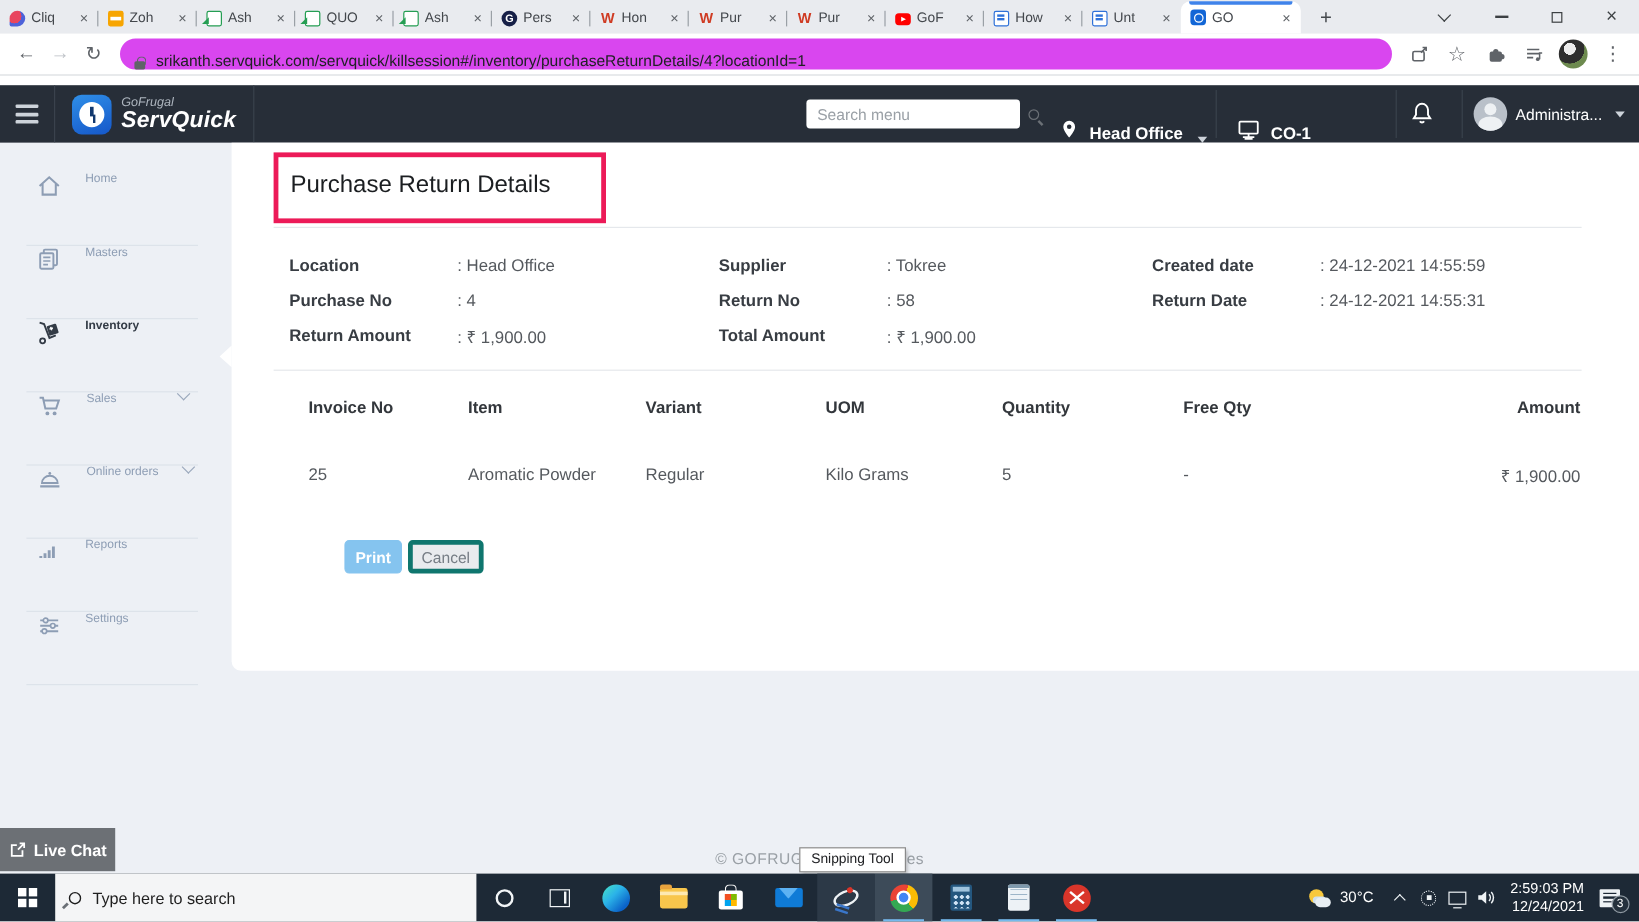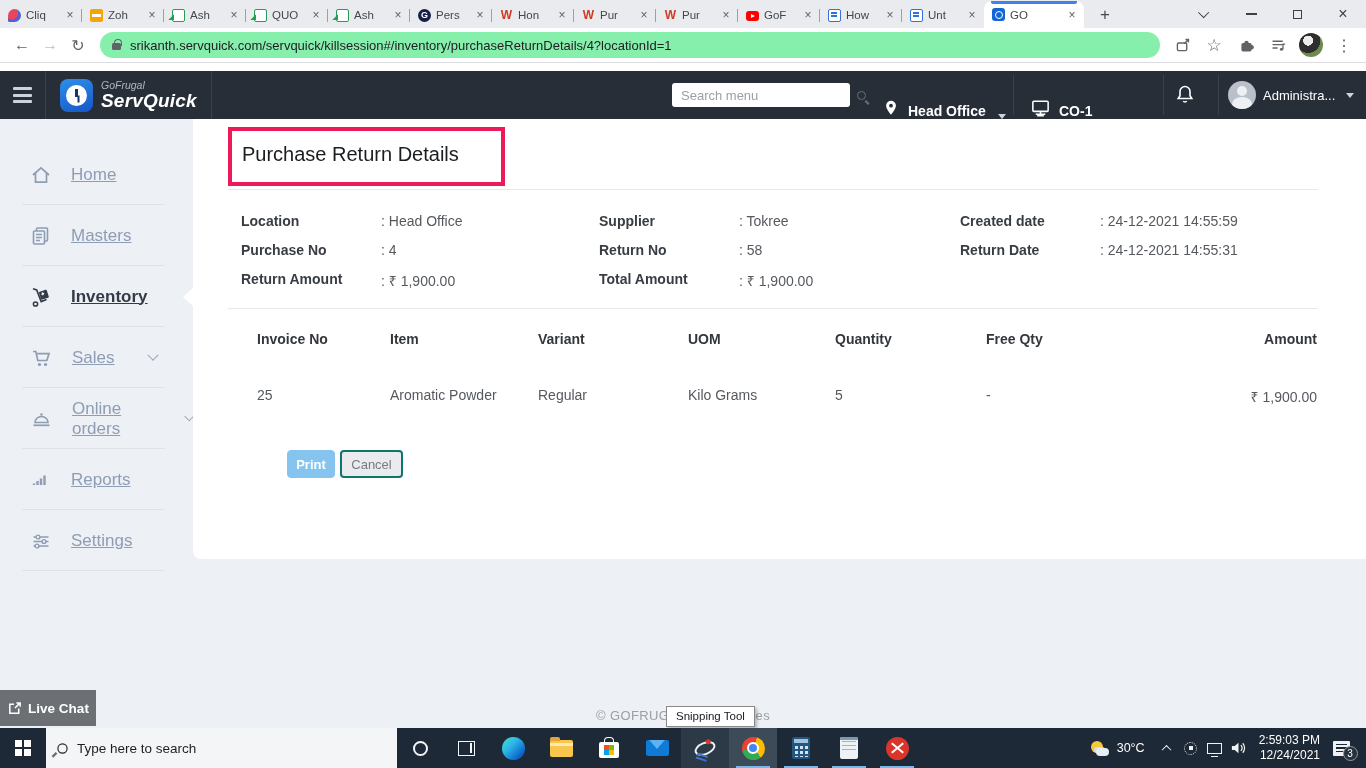--- a/index.html
+++ b/index.html
@@ -43,21 +43,21 @@
   .fav[data-icon="clock-blue"] { background:#1266d6; border-radius:3px; }
   .fav[data-icon="clock-blue"]::after { content:""; position:absolute; inset:2.5px; border:1.5px solid #fff; border-radius:50%; }
 
   
   .navbar { height:34px; background:#fff; display:flex; align-items:center; padding:0 8px; }
   .navbtn { width:28px; height:28px; display:flex; align-items:center; justify-content:center; font-size:16px; color:#5f6368; border-radius:50%; }
   .navbtn.disabled { color:#bdc1c6; }
   [data-name="back-icon"]::before { content:"←"; }
   [data-name="forward-icon"]::before { content:"→"; }
   [data-name="reload-icon"]::before { content:"↻"; }
-  .omnibox { flex:1; height:26px; margin:16px 8px; background:#86efac; border-radius:13px; display:flex; align-items:center; padding:0 12px; }
+  .omnibox { flex:1; height:26px; margin:16px 8px; background:#d946ef; border-radius:13px; display:flex; align-items:flex-end; padding:0 12px; }
   .lock { width:9px; height:7px; background:#5f6368; border-radius:1.5px; position:relative; margin-right:9px; margin-top:3px; }
   .lock::before { content:""; position:absolute; left:1.5px; top:-4px; width:6px; height:6px; border:1.5px solid #5f6368; border-bottom:none; border-radius:4px 4px 0 0; }
   .url { font-size:13px; color:#202124; white-space:nowrap; overflow:hidden; }
   .nav-right { display:flex; align-items:center; gap:4px; }
   .avatar-photo { width:24px; height:24px; border-radius:50%; background:radial-gradient(circle at 38% 32%, #ececec 0 22%, #2e2e2e 23% 55%, #6d8a4f 56% 100%); margin:0 3px; }
   [data-name="menu-dots-icon"]::before { content:"⋮"; font-size:16px; }
 
   
   .page-strip { height:9px; background:#fff; border-top:1px solid #dadce0; }
   .appheader { height:48px; background:#272e38; display:flex; align-items:center; position:relative; }
@@ -82,21 +82,21 @@
   .caret-down { width:0; height:0; border-left:4.5px solid transparent; border-right:4.5px solid transparent; border-top:5px solid #cdd3da; margin-left:4px; }
   .bell-wrap { position:absolute; left:1170px; width:30px; display:flex; justify-content:center; }
   .user-wrap { position:absolute; left:1228px; display:flex; align-items:center; gap:7px; color:#fff; font-size:13px; }
   .user-avatar { width:28px; height:28px; border-radius:50%; background:#b9c0c9; position:relative; overflow:hidden; }
   .user-avatar::before { content:""; position:absolute; left:9px; top:5px; width:10px; height:10px; border-radius:50%; background:#eef1f4; }
   .user-avatar::after { content:""; position:absolute; left:4px; top:16px; width:20px; height:14px; border-radius:50%; background:#eef1f4; }
 
   
   .workspace { position:absolute; top:119px; left:0; right:0; bottom:40px; background:#edf0f5; }
   .sidebar { position:absolute; left:0; top:0; width:193px; bottom:0; }
-  .sb-item { height:61px; display:flex; align-items:center; padding-left:30px; gap:19px; color:#8d9db4; font-size:17px; position:relative; cursor:pointer;text-decoration:underline; }
+  .sb-item { height:61px; display:flex; align-items:flex-start; padding-left:30px; gap:19px; color:#8d9db4; font-size:10px; position:relative; cursor:pointer; }
   .sb-item::after { content:""; position:absolute; left:22px; bottom:0; width:143px; height:1px; background:#dde3ea; }
   .sb-item.active { color:#333b46; font-weight:bold; }
   .sb-item svg { flex:0 0 auto; }
   .sb-chev { width:8px; height:8px; border-right:1.7px solid #9aa8bc; border-bottom:1.7px solid #9aa8bc; transform:rotate(45deg) translate(-2px,-2px); margin-left:auto; margin-right:36px; }
   .sb-chev.tight { margin-left:2px; margin-right:0; }
   .sb-items { padding-top:25px; }
   .notch { position:absolute; left:183px; top:169px; width:0; height:0; border-top:9px solid transparent; border-bottom:9px solid transparent; border-right:10px solid #fff; }
   .livechat { position:absolute; left:0; top:571px; width:96px; height:36px; background:#6c7075; color:#fff; display:flex; align-items:center; justify-content:center; gap:6px; font-size:13.5px; font-weight:bold; cursor:pointer; }
 
   .card { position:absolute; left:193px; top:0; right:0; height:440px; background:#fff; border-bottom-left-radius:8px; }
@@ -114,21 +114,21 @@
   .grid-table { margin:0 49px 0 48px; }
   .trow { display:grid; grid-template-columns:149px 148px 150px 147px 151px 190px 1fr; font-size:14px; }
   .trow.head { margin-top:22px; font-weight:bold; color:#33373c; }
   .trow.body { margin-top:40px; color:#55595e; }
   .trow > span:first-child { padding-left:16px; }
   .trow > span:last-child { text-align:right; }
 
   .btnrow { margin:44px 0 0 94px; display:flex; gap:5px; }
   .btn { height:28px; border-radius:4px; font-size:13px; font-family:"Liberation Sans",sans-serif; cursor:pointer; }
   .btn-print { width:48px; background:#85c4ef; border:1px solid #85c4ef; color:#fff; font-weight:bold; }
-  .btn-cancel { width:63px; background:#e9ebee; border:2px solid #0f766e; color:#767d85; }
+  .btn-cancel { width:63px; background:#e9ebee; border:4px solid #0f766e; color:#767d85; }
 
   .copyright { position:absolute; left:0; right:0; top:589px; text-align:center; font-size:13px; color:#9aa0a6; letter-spacing:0.4px; }
   .tooltip { position:absolute; left:666px; top:587px; background:#fff; border:1px solid #8a8a8a; padding:3px 9px 4px; font-size:11.5px; color:#202124; box-shadow:2px 2px 3px rgba(0,0,0,0.25); white-space:nowrap; }
 
   
   .taskbar { position:absolute; left:0; bottom:0; right:0; height:40px; background:#1d2936; display:flex; align-items:stretch; }
   .tb-slot { width:46px; display:flex; align-items:center; justify-content:center; position:relative; cursor:pointer; }
   .tb-slot.w48 { width:48px; }
   .tb-slot.hover { background:#2c3947; }
   .tb-slot.activeapp { background:#3d4b59; }

